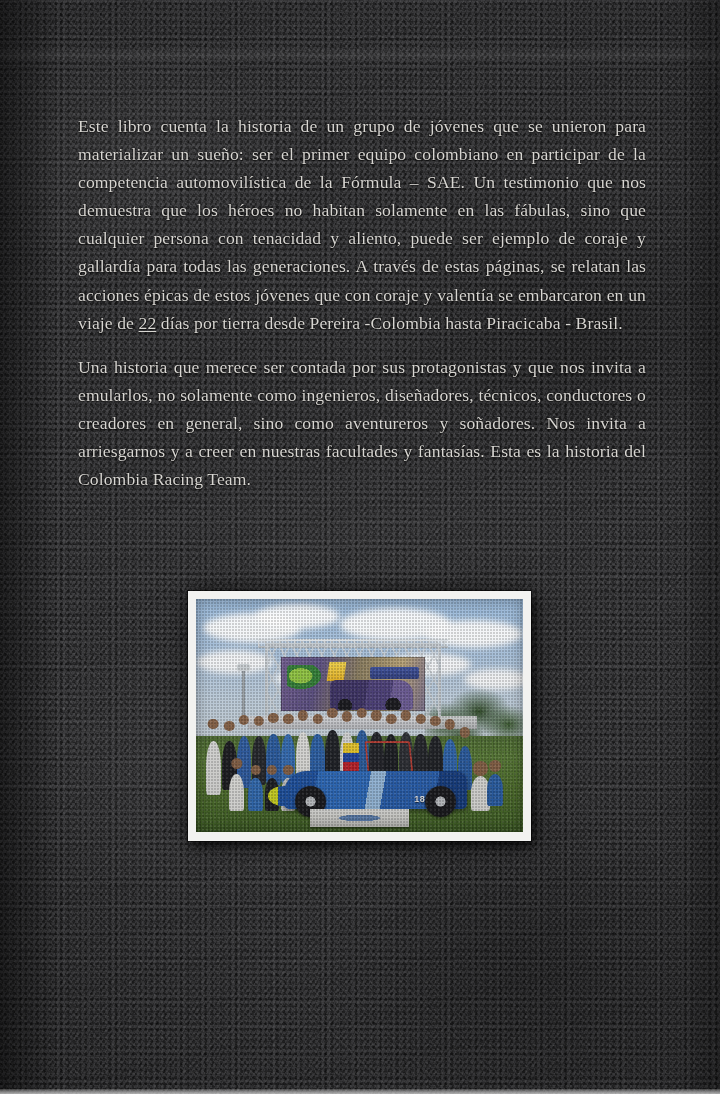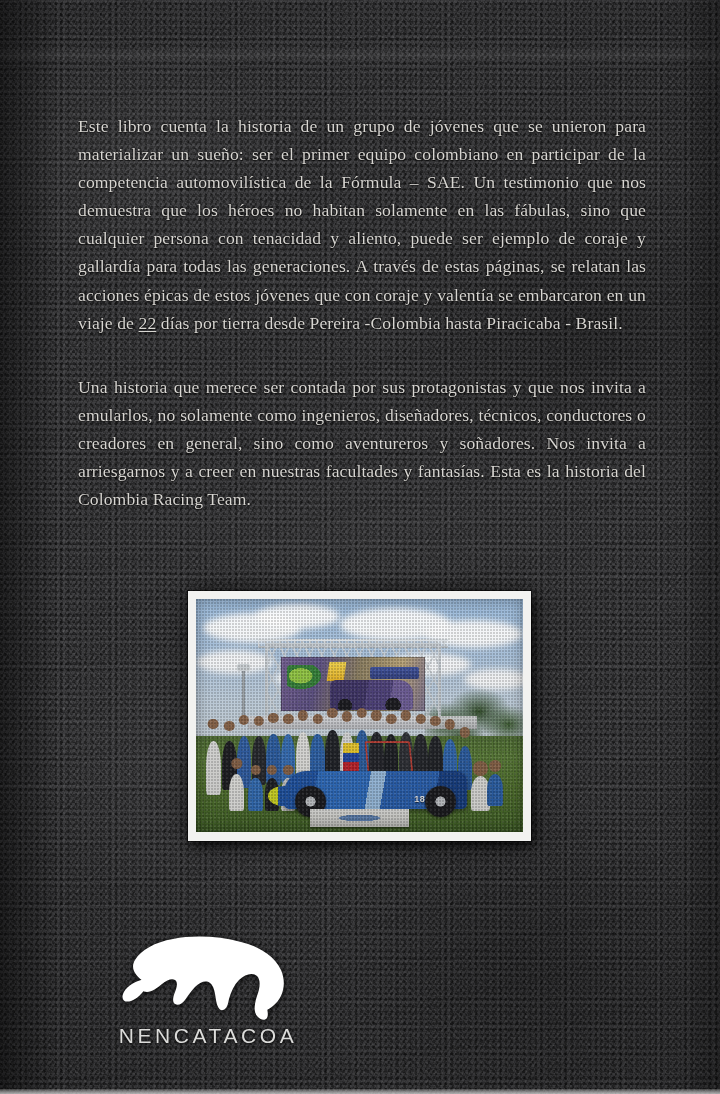--- a/index.html
+++ b/index.html
@@ -95,21 +95,21 @@
   }
   .para {
     color:#d8d6d2;
     font-family:"Liberation Serif", serif;
     font-size:17.6px;
     line-height:28.1px;
     text-align:justify;
     letter-spacing:.1px;
     text-shadow:0 1px 2px rgba(0,0,0,.85), 0 0 1px rgba(0,0,0,.9);
   }
-  .para + .para { margin-top:36px; }
+  .para + .para { margin-top:16px; }
   .para .u { text-decoration:underline; text-underline-offset:2px; }
 
   
   #photo-frame {
     position:absolute;
     left:188px; top:591px;
     width:343px; height:250px;
     background:#f2f2f0;
     padding:8px 8px 9px 8px;
     box-shadow:
@@ -395,60 +395,17 @@
         <span class="num">18</span>
       </div>
 
       <div class="ph-sign"></div>
 
       <div id="photo-grade"></div>
       <div id="photo-grain"></div>
     </div>
   </div>
 
-  <div id="publisher-logo">
-
-    <svg id="logo-mark" viewBox="0 0 186 92" aria-hidden="true">
-      <path fill="#ffffff" d="
-        M 30,52
-        C 20,46 15,38 20,30
-        C 26,20 40,12 58,9
-        C 78,5 104,6 126,12
-        C 146,17 160,27 166,40
-        C 172,54 168,68 158,76
-        C 152,81 146,83 142,80
-        C 139,78 140,72 142,66
-        C 145,58 146,50 142,46
-        C 138,42 130,44 124,50
-        C 119,55 116,62 114,69
-        C 113,74 112,79 108,80
-        C 104,81 102,76 101,70
-        C 100,63 99,56 95,53
-        C 91,50 85,52 80,57
-        C 76,61 73,66 70,70
-        C 67,74 63,76 60,74
-        C 57,72 58,67 60,62
-        C 62,57 63,52 60,50
-        C 57,48 52,50 47,54
-        C 42,58 37,62 32,62
-        C 27,62 24,58 25,54
-        C 26,51 28,52 30,52 Z"></path>
-      <path fill="#ffffff" d="
-        M 26,50
-        C 18,52 10,58 8,64
-        C 6,70 10,73 16,71
-        C 22,69 28,63 31,57
-        C 33,53 30,49 26,50 Z"></path>
-      <path fill="#ffffff" d="
-        M 150,72
-        C 152,78 154,84 152,88
-        C 150,91 145,90 142,86
-        C 139,82 139,76 141,72
-        C 143,69 148,68 150,72 Z"></path>
-    </svg>
-
-    <div id="logo-wordmark">NENCATACOA</div>
-  </div>
 
   <div id="vignette"></div>
   <div id="bottom-edge"></div>
 
 </div>
 
 </body></html>

